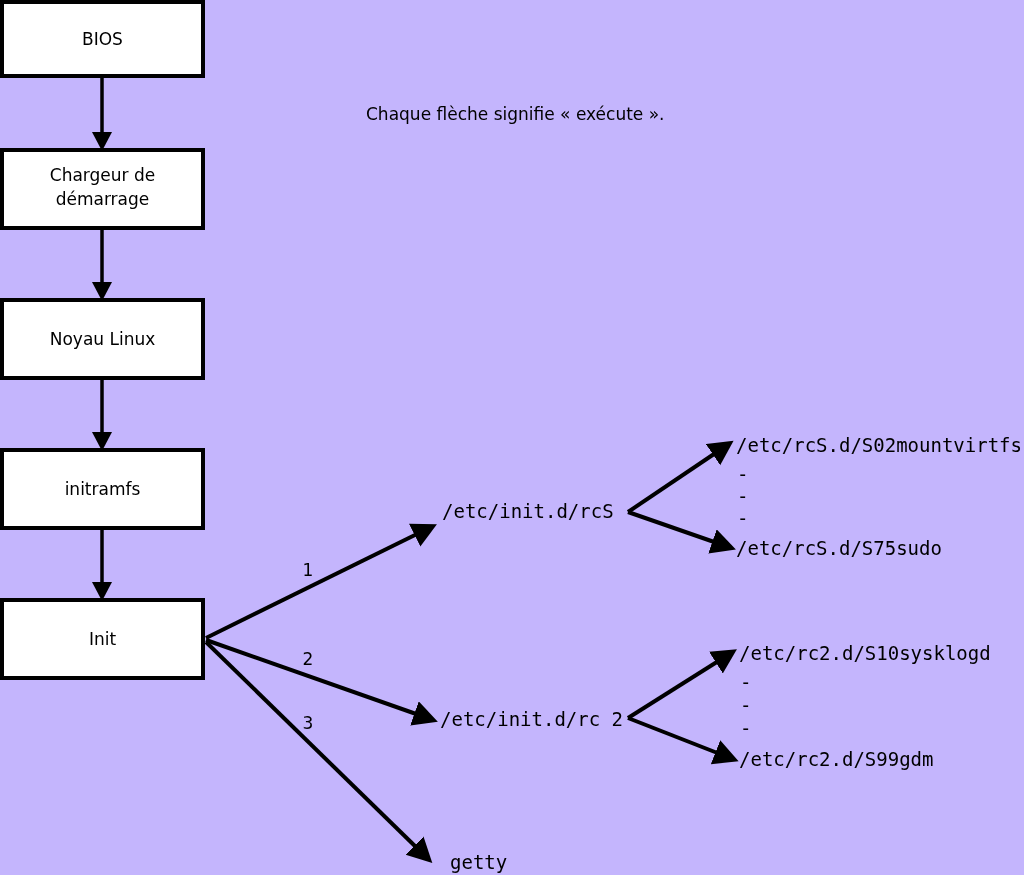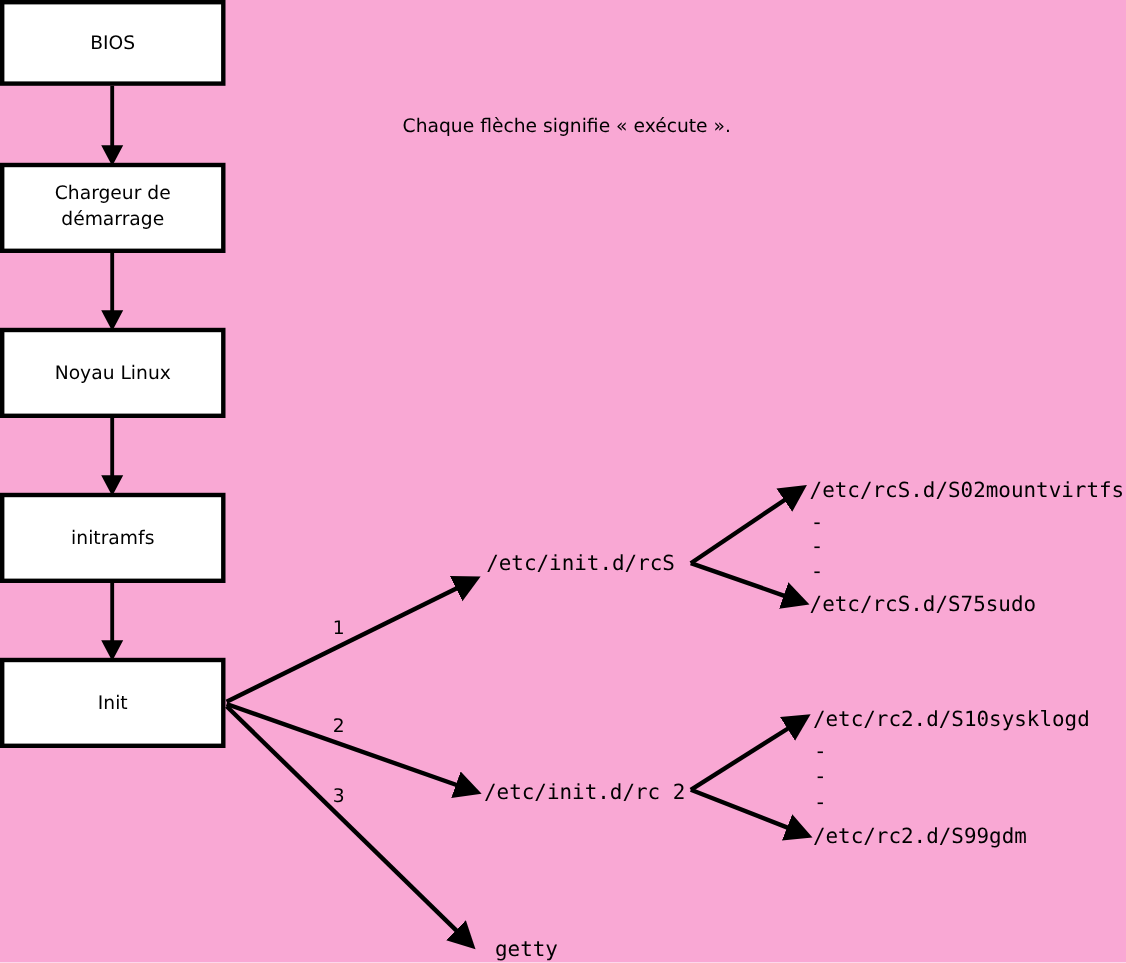--- a/index.html
+++ b/index.html
@@ -4,21 +4,21 @@
 <style>
   html, body {
     margin: 0;
     padding: 0;
     background: #ffffff;
   }
   #canvas {
     position: relative;
     width: 1024px;
     height: 875px;
-    background: #f9a8d4;
+    background: #c4b5fd;
     overflow: hidden;
     font-family: "DejaVu Sans", sans-serif;
     text-align: center;
   }
   svg#diagram {
     position: absolute;
     left: 0;
     top: 0;
     width: 1024px;
     height: 875px;

